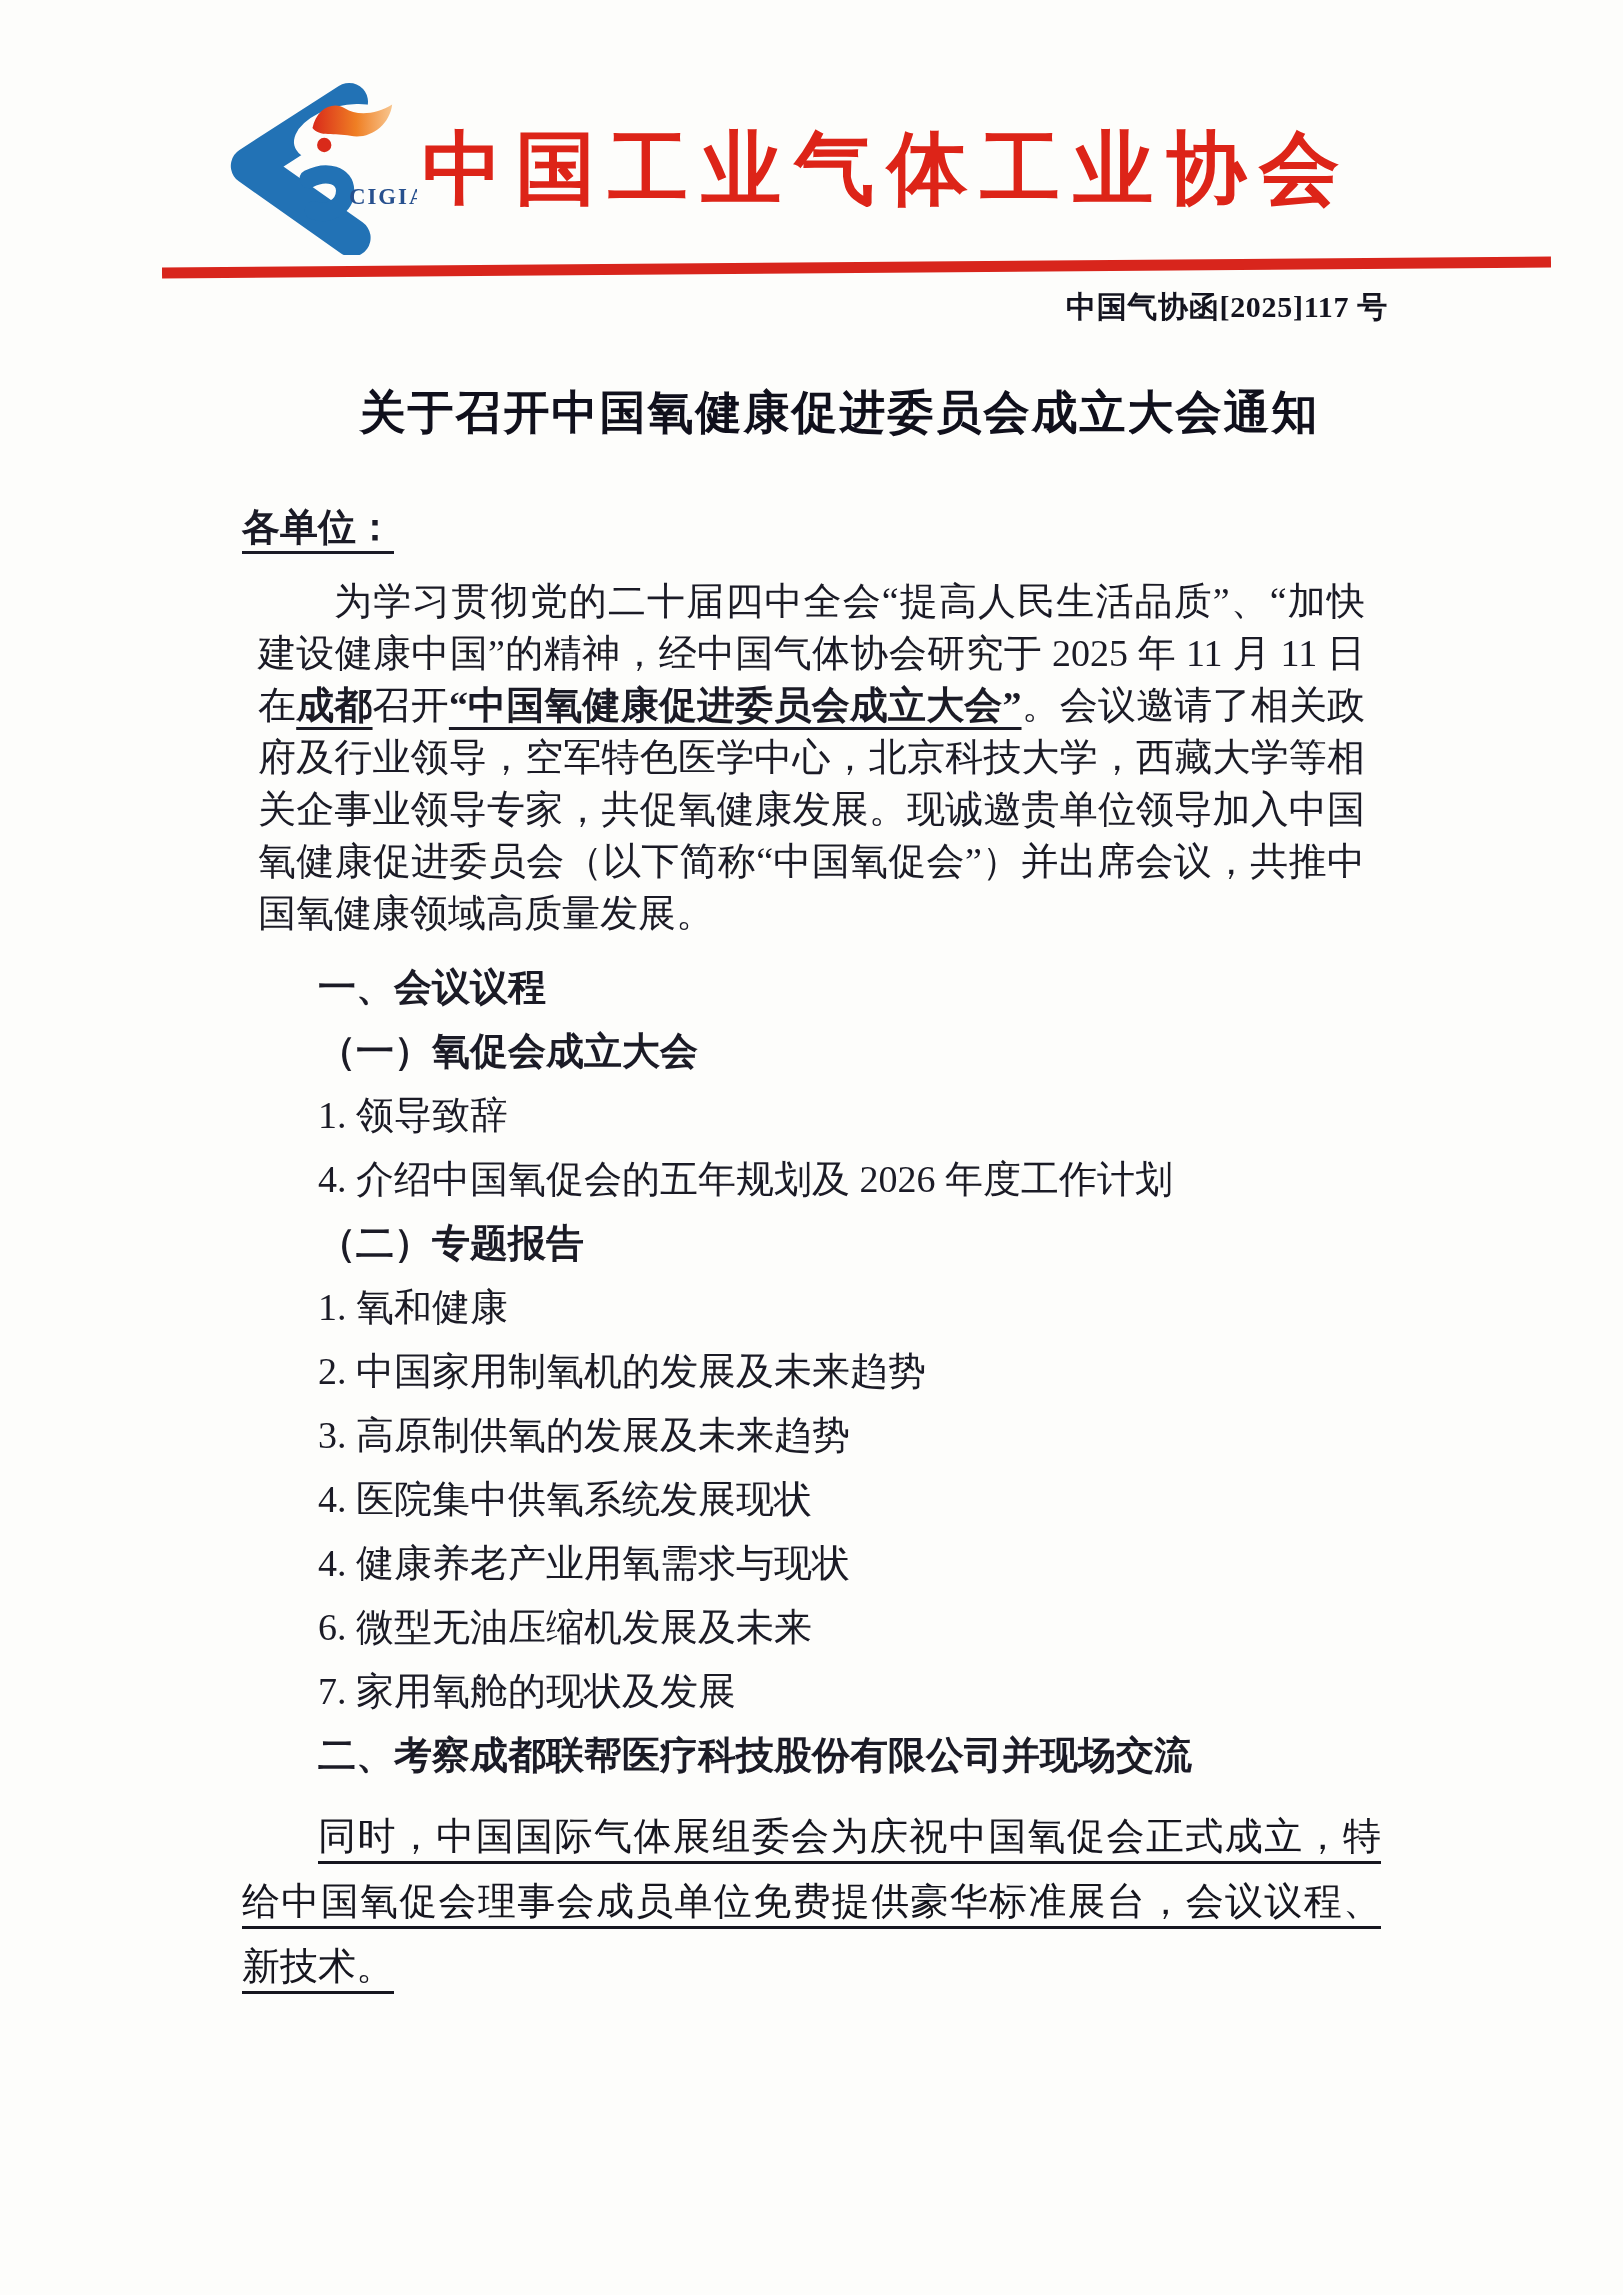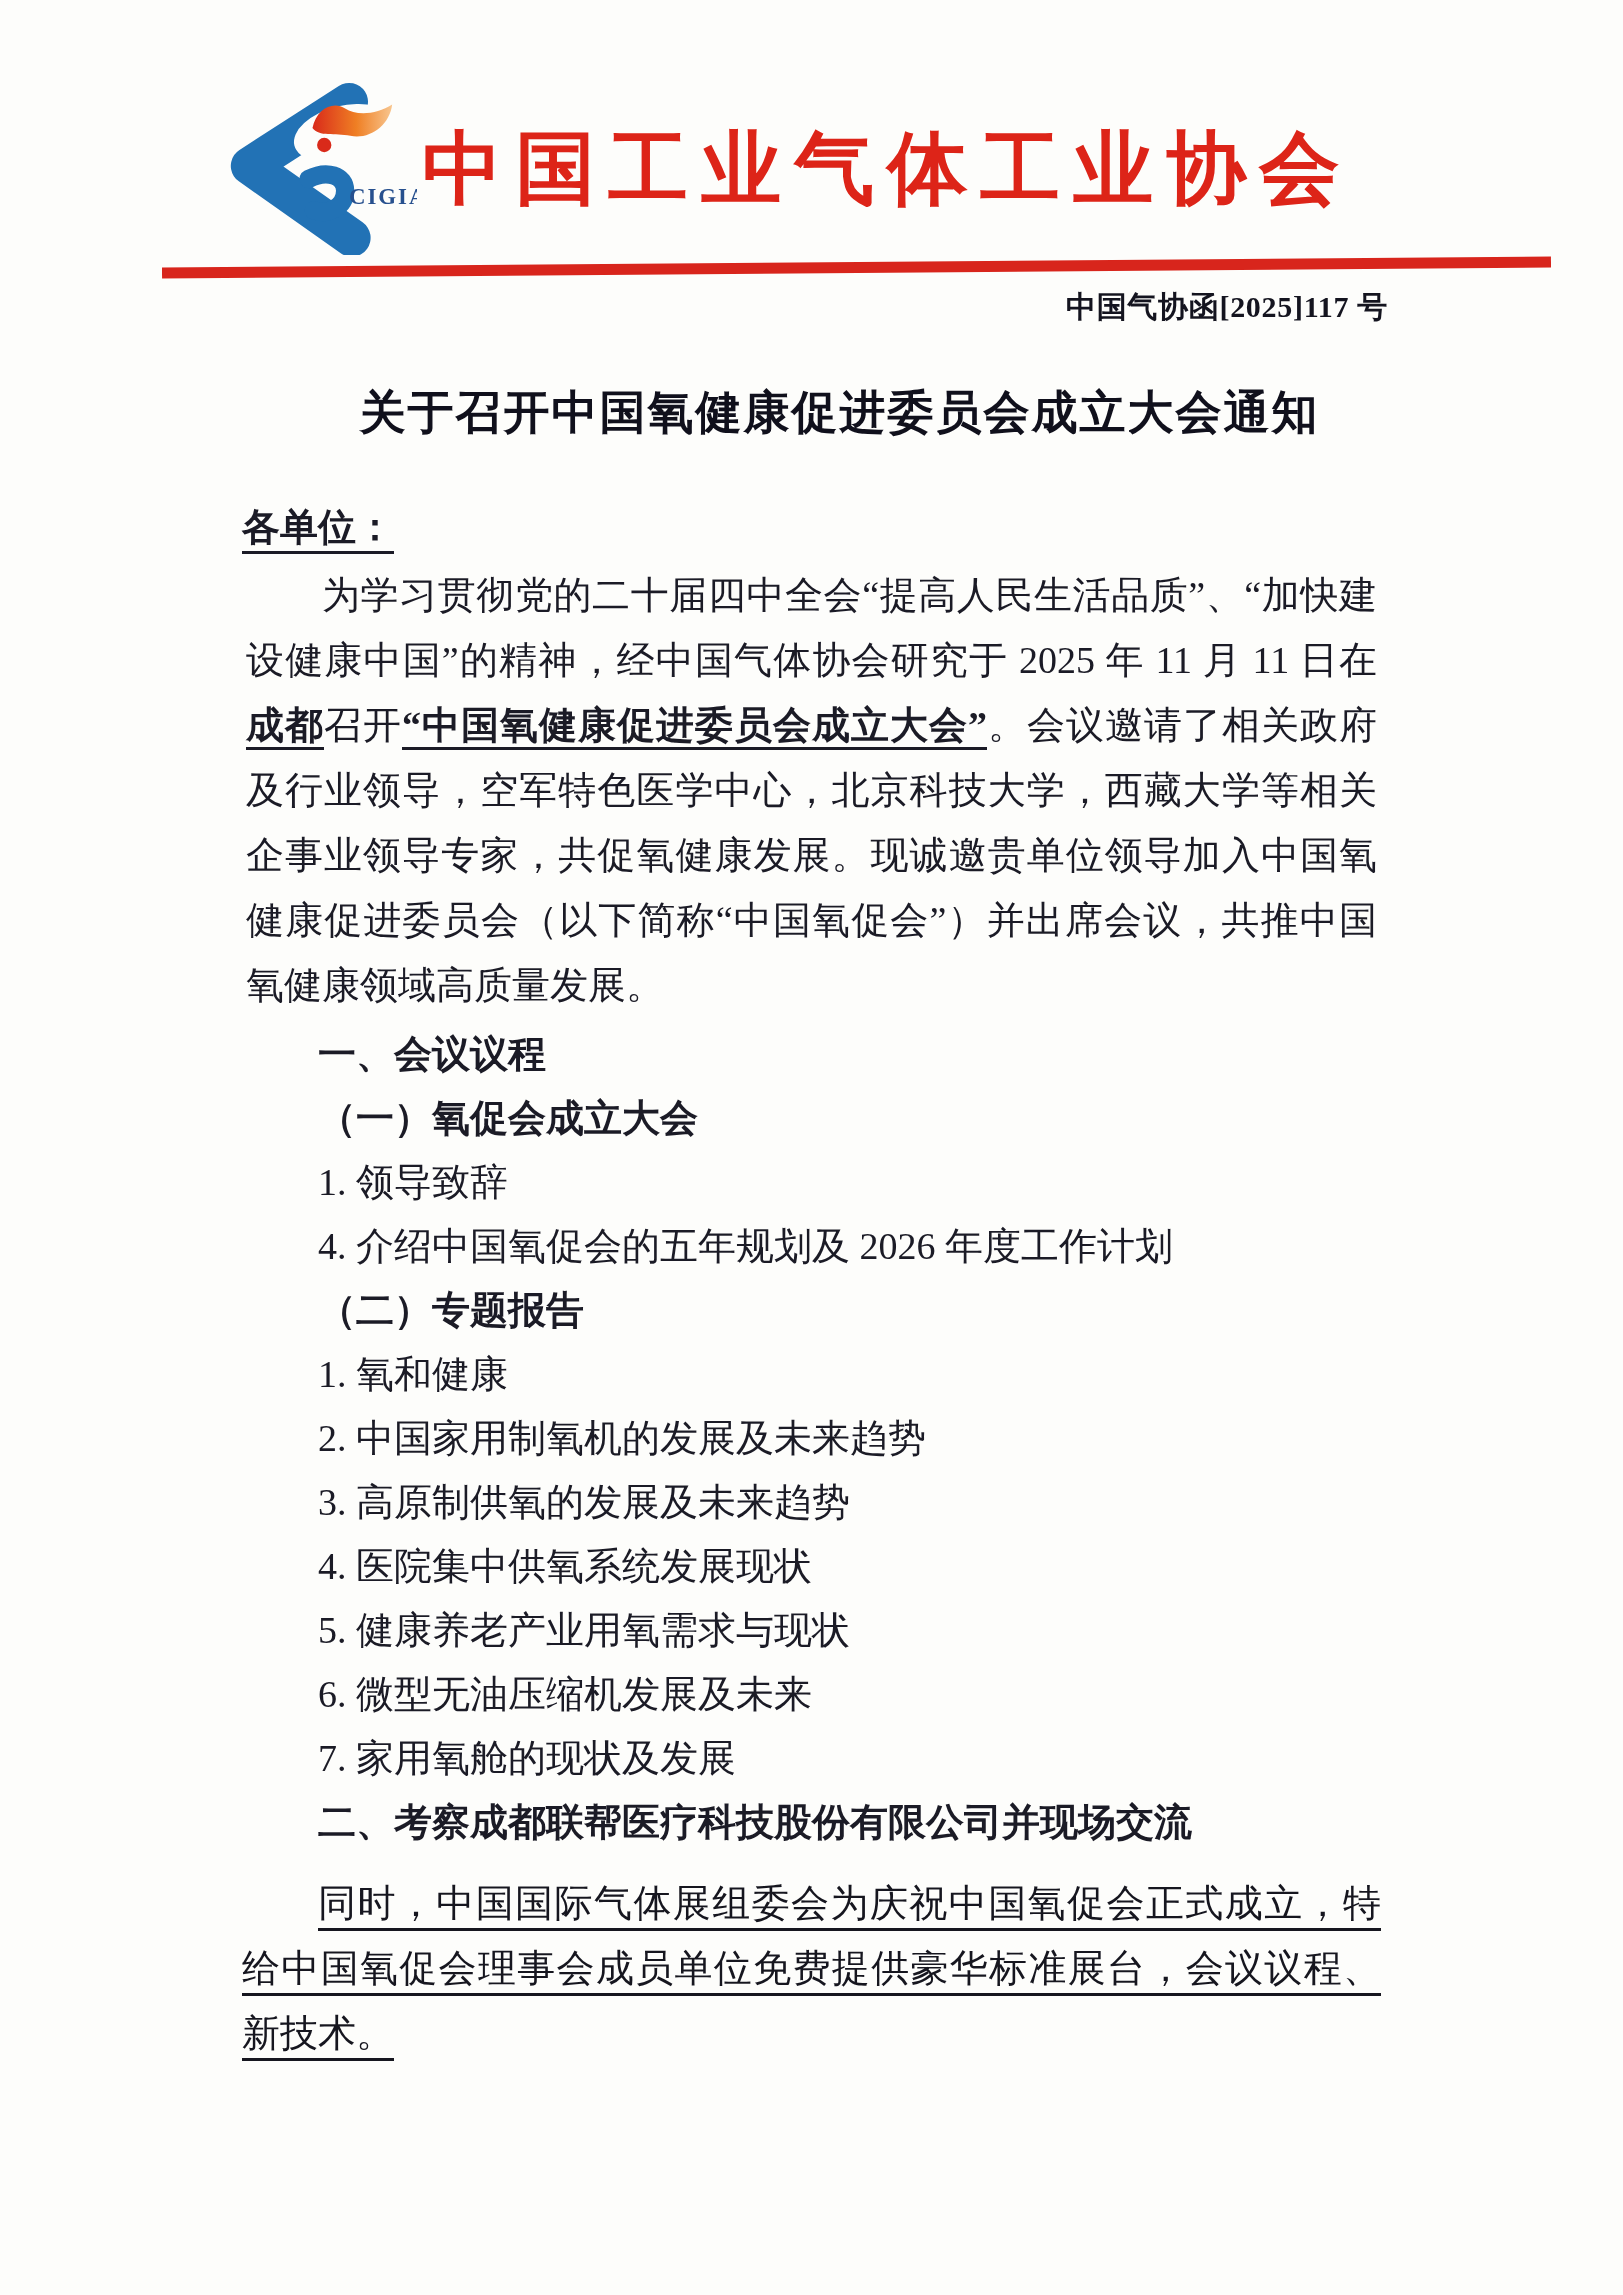--- a/index.html
+++ b/index.html
@@ -31,21 +31,21 @@
     position:absolute;top:382px;left:0;width:1623px;text-align:center;
     font-size:46px;font-weight:bold;letter-spacing:2px;color:#10101c;padding-left:28px;
   }
   
   .content{position:absolute;top:496px;left:242px;width:1139px;font-size:38px;}
   .salutation-line{line-height:63px;}
   .salutation{
     font-weight:bold;
     text-decoration:underline;text-decoration-thickness:3.3px;text-underline-offset:10.5px;
   }
-  .para{margin:4px;text-indent:76px;line-height:65px;text-align:justify;}
+  .para{margin:16px;text-indent:76px;line-height:52px;text-align:justify;}
   .b{font-weight:bold;}
   .u{text-decoration:underline;text-decoration-thickness:3.3px;text-underline-offset:9.2px;}
   .agenda{margin-top:0;}
   .agenda-line{padding-left:76px;line-height:64px;white-space:nowrap;}
   .closing{
     margin:17px 0 0 0;text-indent:76px;line-height:65px;text-align:justify;
     text-decoration:underline;text-decoration-thickness:3.3px;text-underline-offset:11.8px;
     color:#16161f;
   }
 </style>
@@ -97,21 +97,21 @@
     <div class="agenda">
       <div class="agenda-line b">一、会议议程</div>
       <div class="agenda-line b">（一）氧促会成立大会</div>
       <div class="agenda-line">1. 领导致辞</div>
       <div class="agenda-line">4. 介绍中国氧促会的五年规划及 2026 年度工作计划</div>
       <div class="agenda-line b">（二）专题报告</div>
       <div class="agenda-line">1. 氧和健康</div>
       <div class="agenda-line">2. 中国家用制氧机的发展及未来趋势</div>
       <div class="agenda-line">3. 高原制供氧的发展及未来趋势</div>
       <div class="agenda-line">4. 医院集中供氧系统发展现状</div>
-      <div class="agenda-line">5. 健康养老产业用氧需求与现状</div>
+      <div class="agenda-line">4. 健康养老产业用氧需求与现状</div>
       <div class="agenda-line">6. 微型无油压缩机发展及未来</div>
       <div class="agenda-line">7. 家用氧舱的现状及发展</div>
       <div class="agenda-line b">二、考察成都联帮医疗科技股份有限公司并现场交流</div>
     </div>
 
     <p class="closing">同时，中国国际气体展组委会为庆祝中国氧促会正式成立，特给中国氧促会理事会成员单位免费提供豪华标准展台，会议议程、新技术。</p>
 
   </div>
 </div>
 

